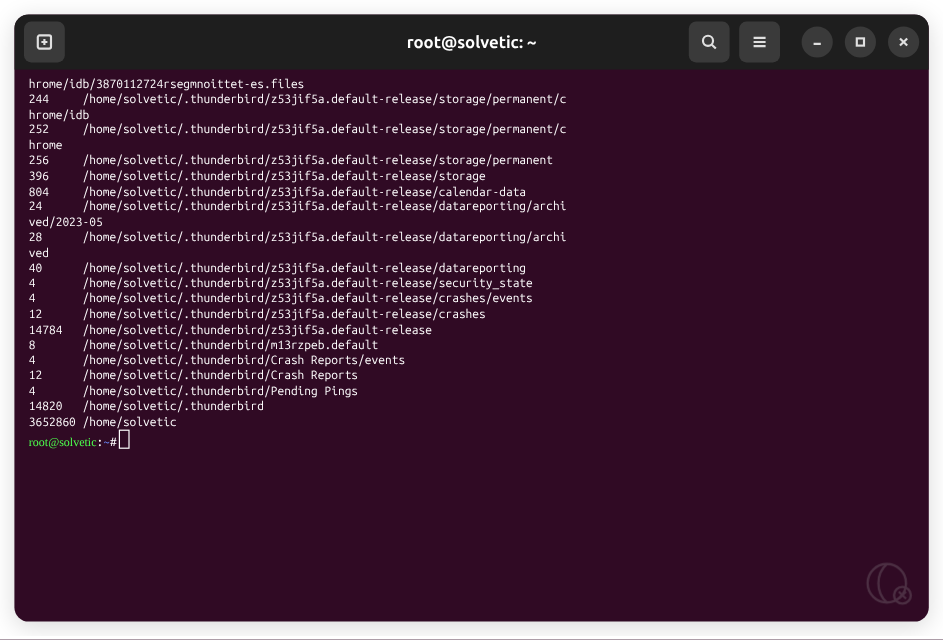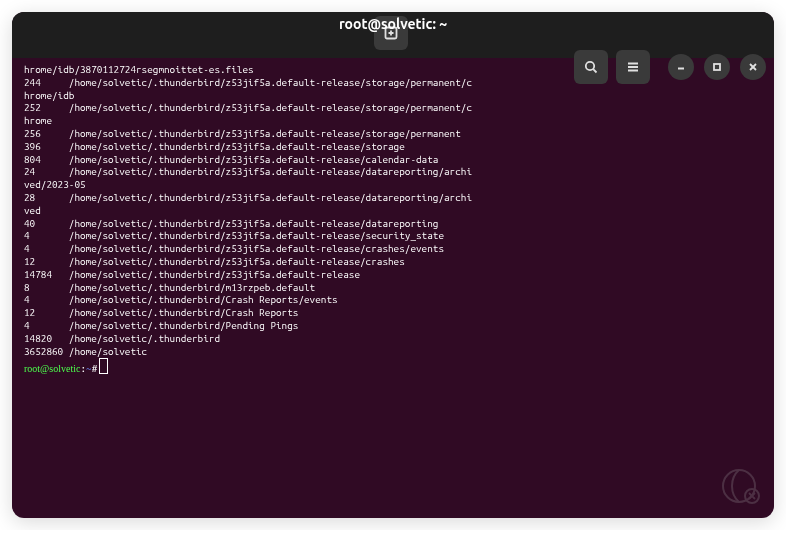--- a/index.html
+++ b/index.html
@@ -20,23 +20,22 @@
       background: #300a24;
       border-radius: 12px;
       overflow: hidden;
       box-shadow: 0 4px 20px rgba(0,0,0,0.15);
     }
     .titlebar {
       background: #1e1e1e;
       height: 46px;
       display: flex;
       align-items: center;
-      padding: 4px 8px;
+      padding: 16px 8px;
       position: relative;
-      flex-direction: column;
     }
     .tb-left {
       display: flex;
       align-items: center;
     }
     .tb-btn {
       width: 34px;
       height: 34px;
       border-radius: 6px;
       background: #3a3a3a;

